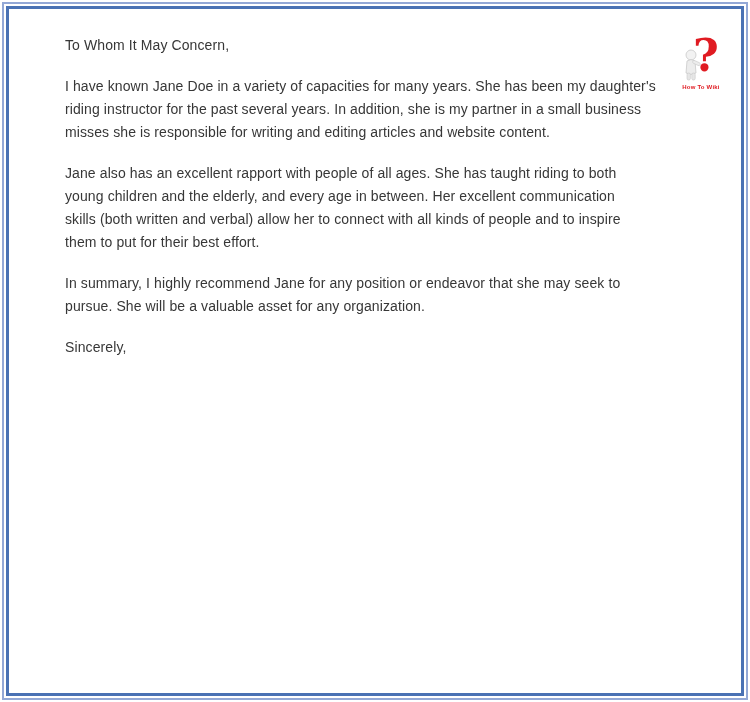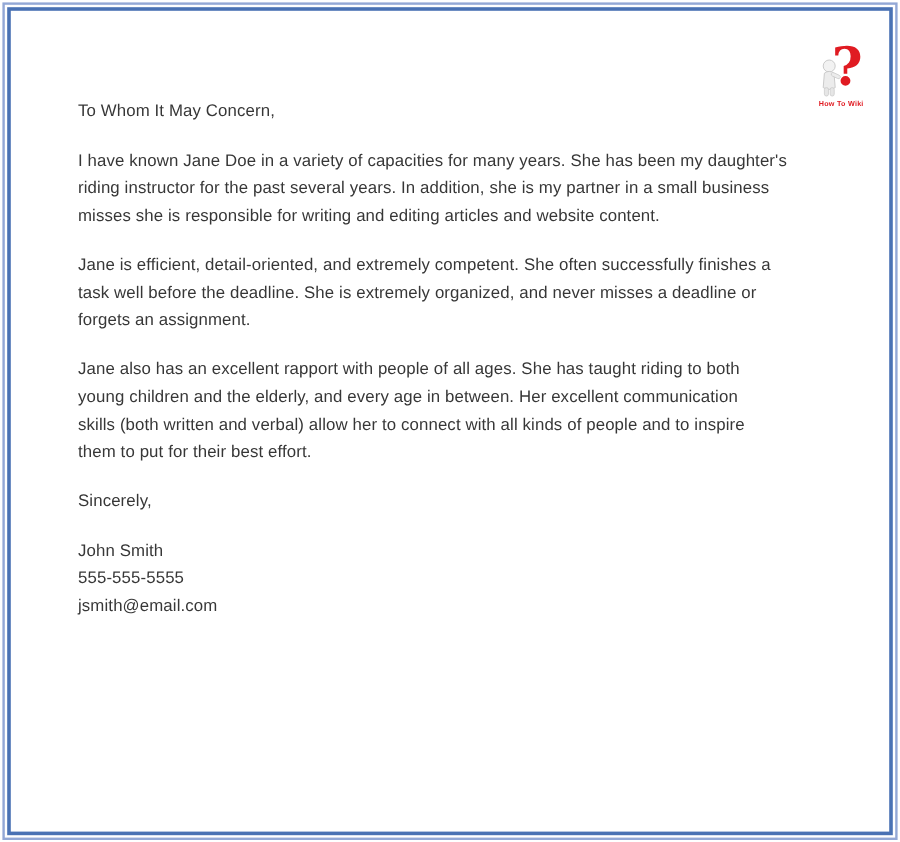--- a/index.html
+++ b/index.html
@@ -22,21 +22,21 @@
   }
   .frame-inner {
     position: absolute;
     left: 2px; top: 2px; right: 2px; bottom: 2px;
     border: 3px solid #4a72b4;
     background: #ffffff;
   }
   .letter {
     position: absolute;
     left: 0; top: 0; right: 0; bottom: 0;
-    padding: 72px 18px 20px 56px;
+    padding: 25px 18px 20px 56px;
     color: #373737;
     font-size: 14px;
     line-height: 23px;
     letter-spacing: 0.1px;
   }
   .letter p {
     margin: 0 0 18px 0;
     white-space: pre-line;
   }
   .letter p.sig-block {
@@ -81,28 +81,24 @@
           </g>
         </svg>
         <div class="logo-caption">How To Wiki</div>
       </div>
 
       <div class="letter">
         <p>To Whom It May Concern,</p>
         <p>I have known Jane Doe in a variety of capacities for many years. She has been my daughter's
 riding instructor for the past several years. In addition, she is my partner in a small business
 misses she is responsible for writing and editing articles and website content.</p>
-        <p>Jane is efficient, detail-oriented, and extremely competent. She often successfully finishes a
-task well before the deadline. She is extremely organized, and never misses a deadline or
-forgets an assignment.</p>
         <p>Jane also has an excellent rapport with people of all ages. She has taught riding to both
 young children and the elderly, and every age in between. Her excellent communication
 skills (both written and verbal) allow her to connect with all kinds of people and to inspire
 them to put for their best effort.</p>
+        <p>In summary, I highly recommend Jane for any position or endeavor that she may seek to
+pursue. She will be a valuable asset for any organization.</p>
         <p>Sincerely,</p>
-        <p class="sig-block"><span>John Smith</span>
-<span>555-555-5555</span>
-<span>jsmith@email.com</span></p>
       </div>
 
     </div>
   </div>
 </div>
 
 </body></html>

